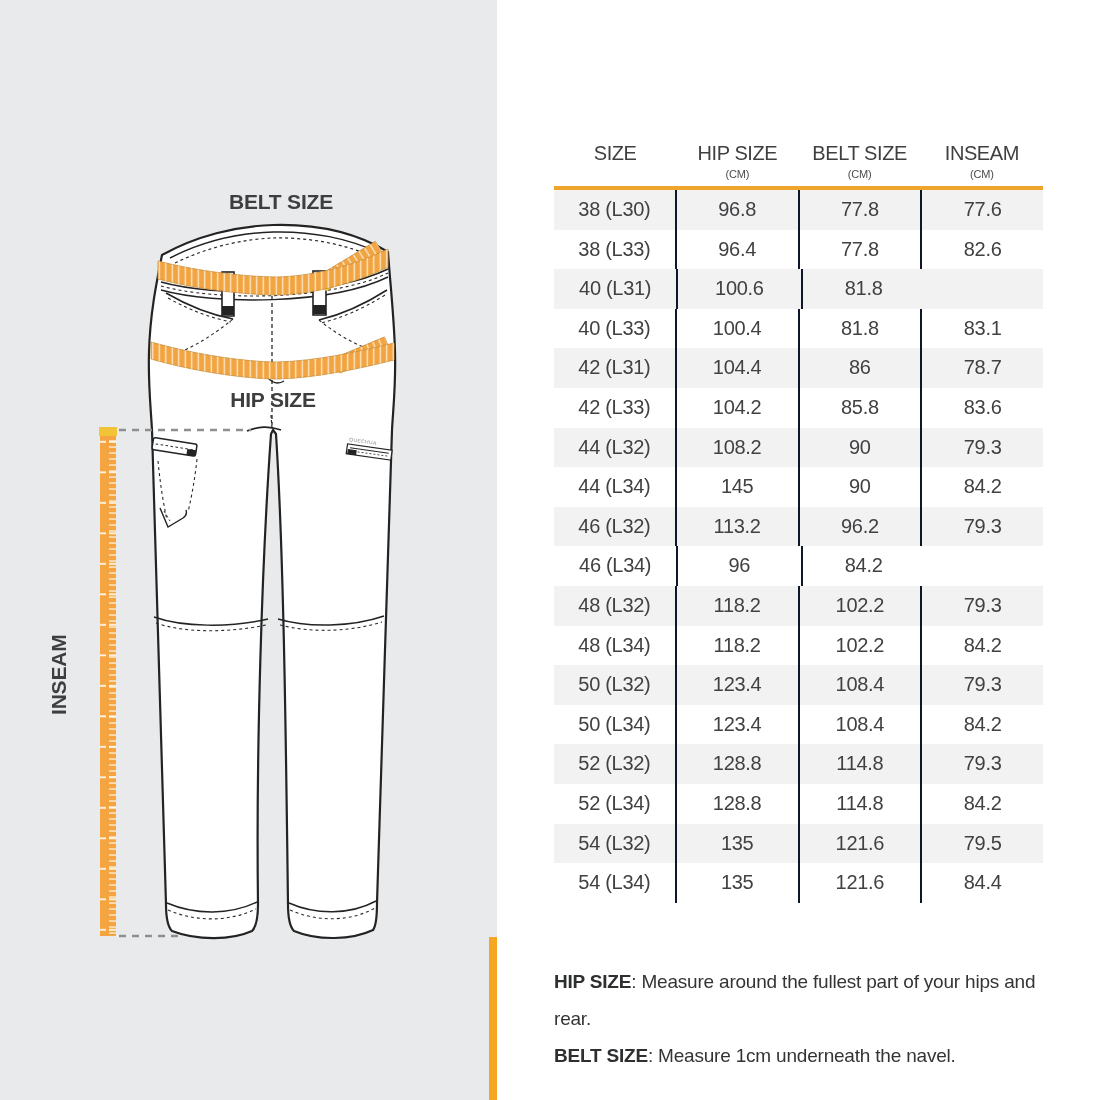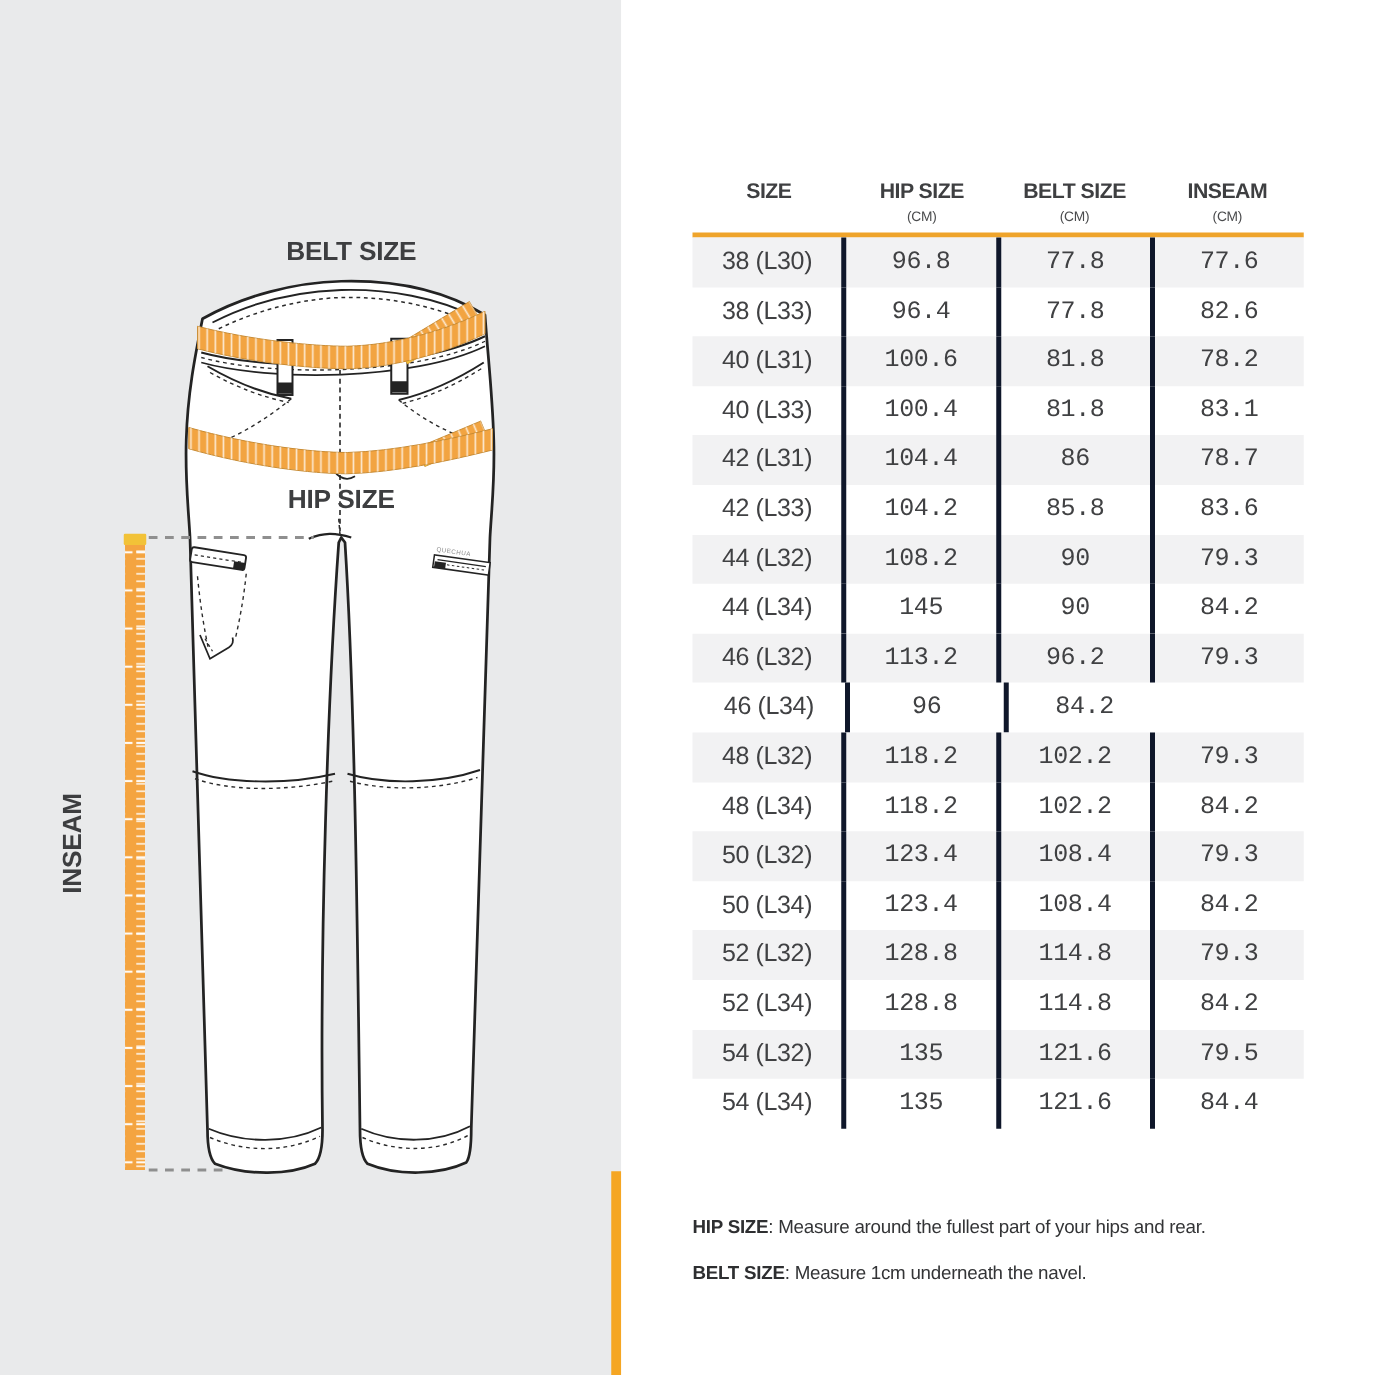--- a/index.html
+++ b/index.html
@@ -16,31 +16,31 @@
   .inseam-label{left:44px;top:620px;width:30px;height:110px;
                 writing-mode:vertical-rl;transform:rotate(180deg);
                 text-align:center;line-height:30px;}
   .accent-bar{position:absolute;left:489px;top:937px;width:8px;height:163px;background:#F5A623;}
 
   
   .right-panel{position:absolute;left:497px;top:0;width:603px;height:1100px;background:#ffffff;}
   .size-table{position:absolute;left:57px;top:120px;width:489px;}
   .thead{display:flex;height:66px;align-items:flex-end;}
   .hcol{width:25%;display:flex;flex-direction:column;justify-content:flex-end;text-align:center;}
-  .hlabel{font-weight:700;font-size:17px;color:#3E3F41;letter-spacing:-0.4px;line-height:22px;}
+  .hlabel{font-weight:400;font-size:20px;color:#3E3F41;letter-spacing:-0.4px;line-height:22px;}
   .hunit{font-size:11px;color:#4B4C4E;height:22px;line-height:20px;letter-spacing:-0.2px;}
   .orange-rule{height:4px;background:#EFA42B;}
   .trows{display:flex;flex-direction:column;}
   .trow{display:flex;height:39.6px;}
   .trow.striped{background:#F2F2F3;align-items:center;}
   .tcell{width:25%;text-align:center;line-height:39.6px;font-size:20px;color:#404143;
          letter-spacing:-0.3px;}
-  .tcell + .tcell{border-left:4px solid #0f172a;font-family:Liberation Mono, monospace;}
-
-  .notes{position:absolute;left:57px;top:963px;width:520px;font-size:15px;color:#333436;
+  .tcell + .tcell{border-left:2px solid #0f172a;}
+
+  .notes{position:absolute;left:57px;top:963px;width:520px;font-size:19px;color:#333436;
          letter-spacing:-0.2px;}
   .note-line{line-height:37px;}
   .note-line .nl{font-weight:700;color:#2E2F31;}
 </style>
 </head>
 <body>
 
 <div class="page">
 
   <div class="left-panel">
@@ -204,21 +204,20 @@
           <div class="trow">
             <div class="tcell">38 (L33)</div>
             <div class="tcell">96.4</div>
             <div class="tcell">77.8</div>
             <div class="tcell">82.6</div>
           </div>
           <div class="trow striped">
             <div class="tcell">40 (L31)</div>
             <div class="tcell">100.6</div>
             <div class="tcell">81.8</div>
-            <div class="tcell">78.2</div>
           </div>
           <div class="trow">
             <div class="tcell">40 (L33)</div>
             <div class="tcell">100.4</div>
             <div class="tcell">81.8</div>
             <div class="tcell">83.1</div>
           </div>
           <div class="trow striped">
             <div class="tcell">42 (L31)</div>
             <div class="tcell">104.4</div>

